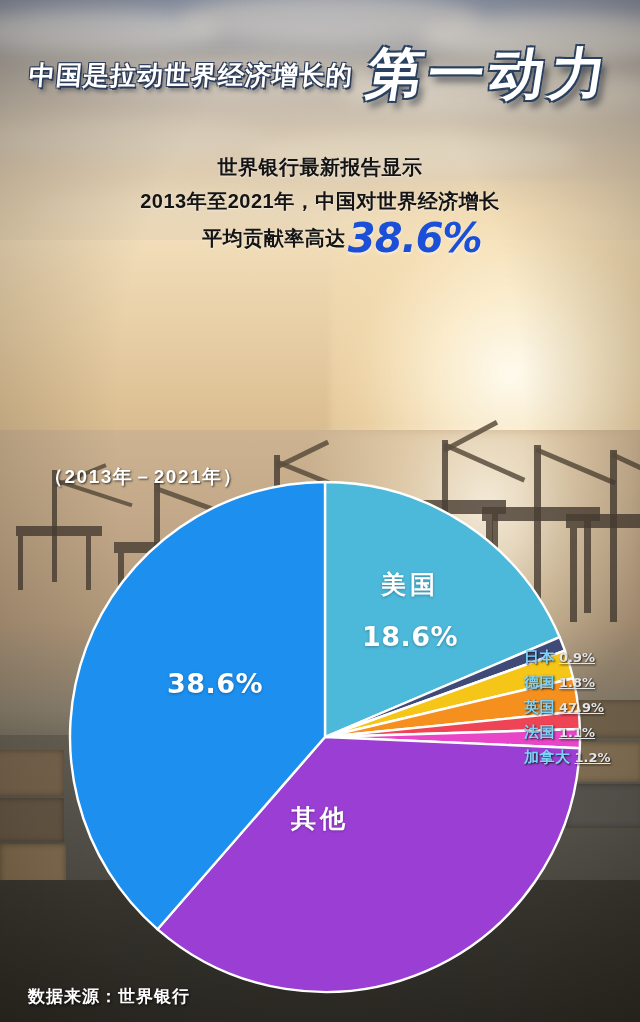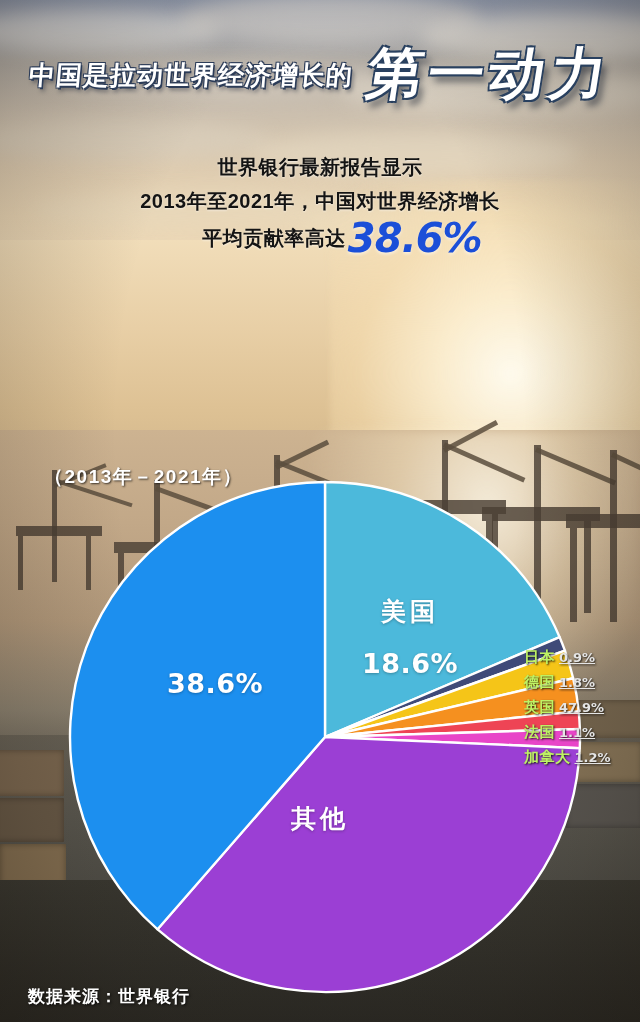--- a/index.html
+++ b/index.html
@@ -144,21 +144,21 @@
 
   
   .side-legend {
     position:absolute; left:524px; top:648px; width:116px;
   }
   .side-row {
     display:flex; align-items:baseline; justify-content:flex-start; gap:4px;
     height:25px; white-space:nowrap;
   }
   .side-row .nm {
-    color:#bef264; font-weight:bold; font-size:15px; letter-spacing:.5px;
+    color:#7dd3fc; font-weight:bold; font-size:15px; letter-spacing:.5px;
     text-shadow:1px 1px 2px rgba(20,18,15,.9);
   }
   .side-row .pc {
     color:#e5e5e5; font-weight:bold; font-size:13px;
     font-family:"DejaVu Sans",sans-serif;
     text-shadow:1px 1px 2px rgba(20,18,15,.9);
     text-decoration:underline;
   }
 
   
@@ -280,21 +280,21 @@
           <path d="M 325 737 L 579.87 728.99 A 255 255 0 0 1 579.75 748.21 Z" fill="#e845c8" stroke="#ffffff" stroke-width="2.4" stroke-linejoin="round"></path>
           <path d="M 325 737 L 579.75 748.21 A 255 255 0 0 1 157.57 929.33 Z" fill="#9b3fd4" stroke="#ffffff" stroke-width="2.4" stroke-linejoin="round"></path>
           <path d="M 325 737 L 157.57 929.33 A 255 255 0 0 1 325.00 482.00 Z" fill="#1c8fef" stroke="#ffffff" stroke-width="2.4" stroke-linejoin="round"></path>
         </g>
     </svg>
 
     <div class="pie-label" style="left:130px; top:648px; width:170px;">
       <span class="pc">38.6%</span>
     </div>
 
-    <div class="pie-label" style="left:335px; top:595px; width:150px;">
+    <div class="pie-label" style="left:335px; top:568px; width:150px;">
       <span class="nm">美国</span>
       <span class="pc">18.6%</span>
     </div>
 
     <div class="pie-label" style="left:250px; top:802px; width:140px;">
       <span class="nm">其他</span>
     </div>
   </div>
 
   <div class="side-legend">

